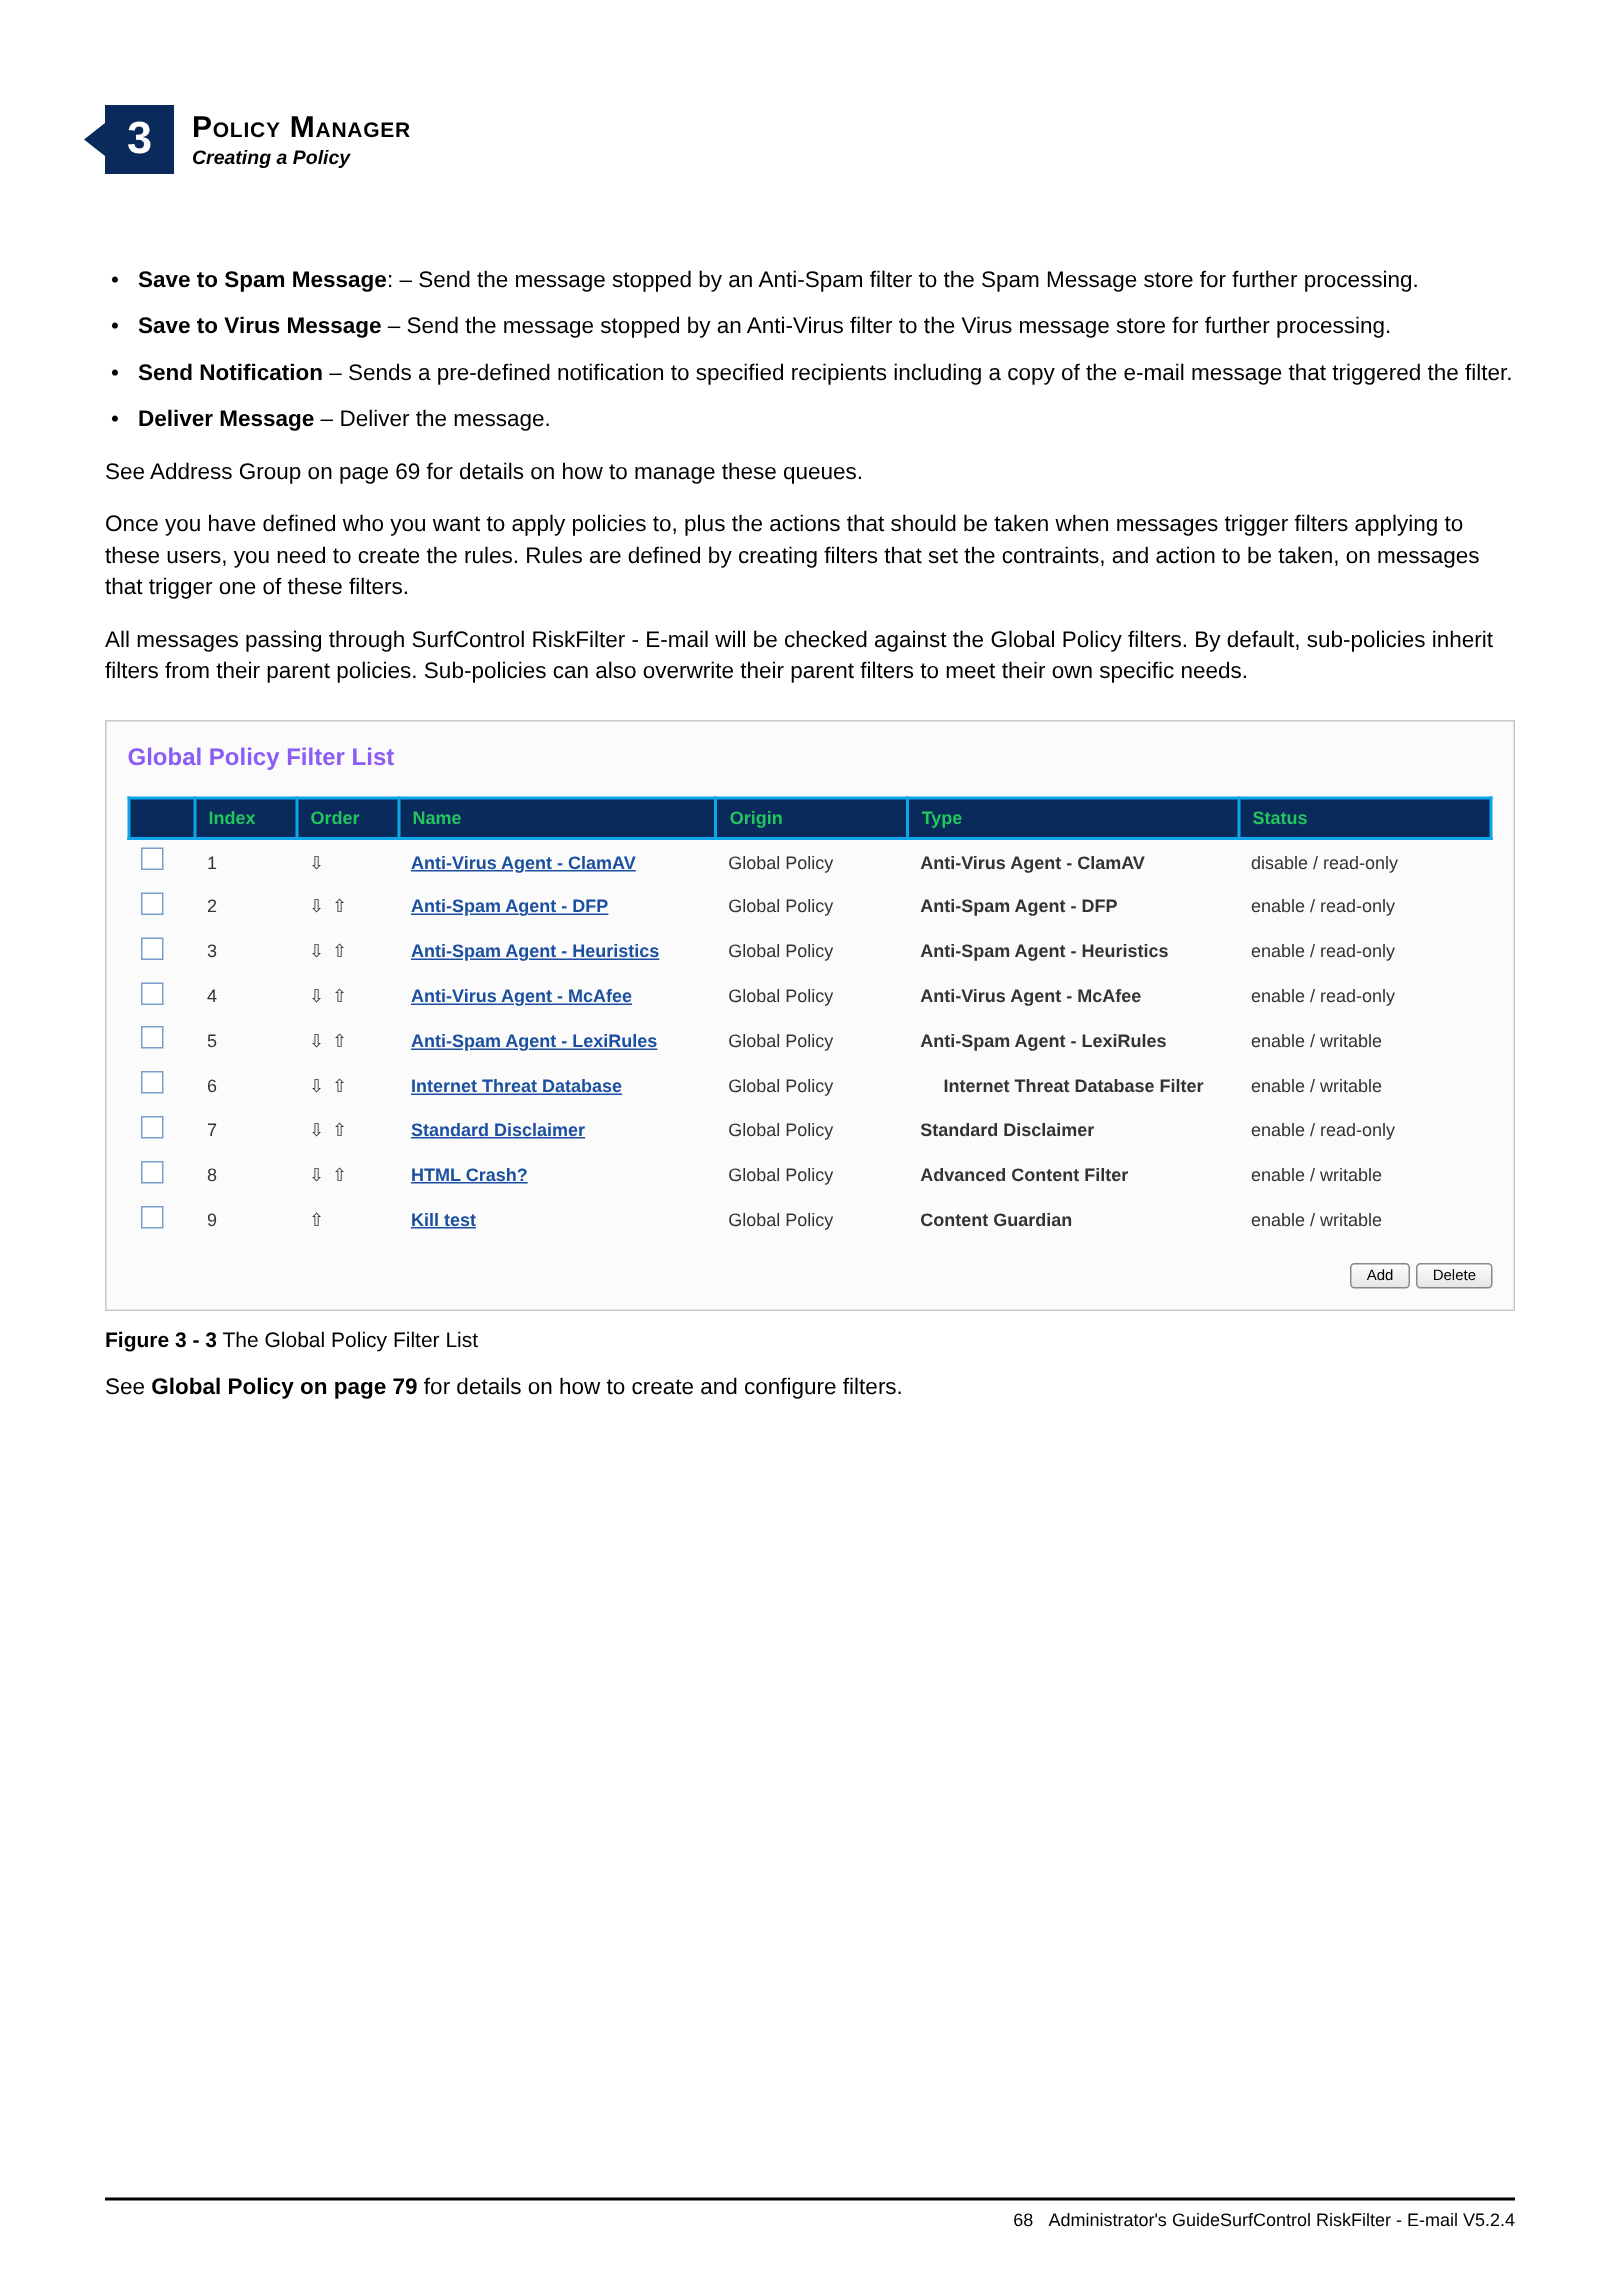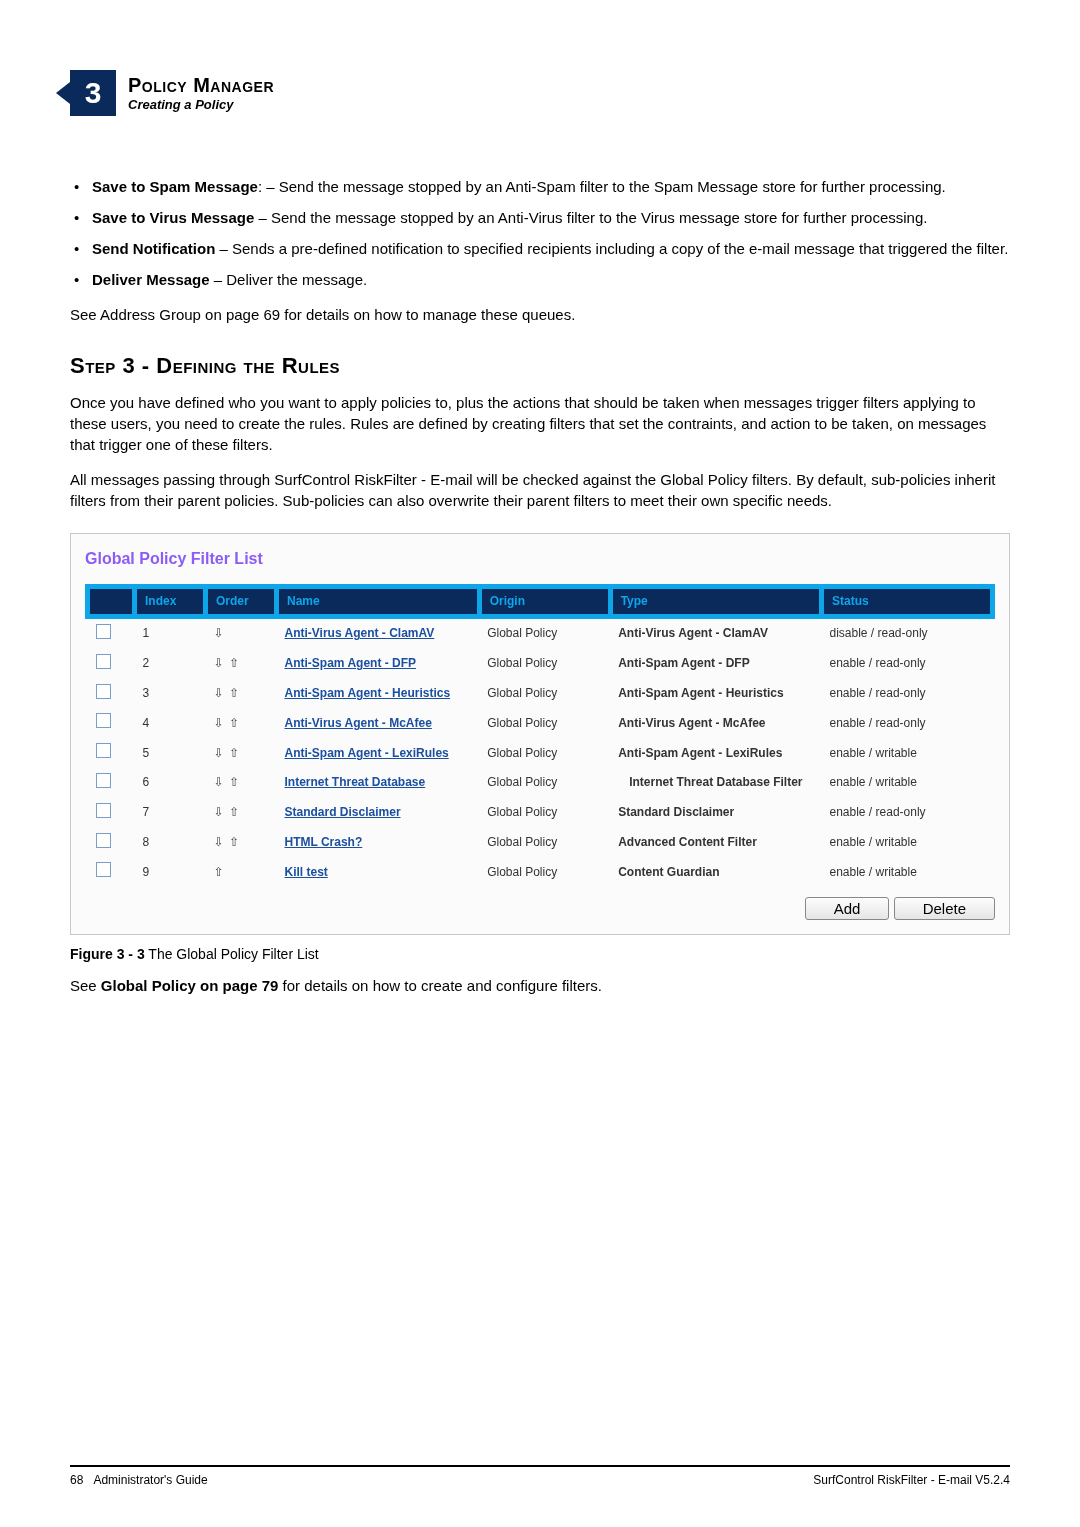--- a/index.html
+++ b/index.html
@@ -89,24 +89,24 @@
     margin-bottom: 14px;
   }
   table.filter-table {
     width: 100%;
     border-collapse: collapse;
     font-size: 12px;
     font-family: Verdana, Arial, sans-serif;
   }
   table.filter-table thead th {
     background: #0a2a5c;
-    color: #0ea5e9;
+    color: #22c55e;
     text-align: left;
     padding: 4px 8px;
-    border: 5px solid #0ea5e9;
+    border: 2px solid #0ea5e9;
     font-weight: bold;
   }
   table.filter-table tbody td {
     padding: 5px 8px;
     vertical-align: middle;
     color: #333;
   }
   table.filter-table a {
     color: #1b4fa0;
     text-decoration: underline;
@@ -124,40 +124,40 @@
     color: #3a3a3a;
     letter-spacing: 1px;
   }
   .panel-actions {
     text-align: right;
     margin-top: 10px;
   }
   .btn {
     border: 1px solid #888;
     background: linear-gradient(#fdfdfd,#e5e5e5);
-    font-size: 15px;
-    padding: 2px 28px;
+    font-size: 10px;
+    padding: 2px 10px;
     border-radius: 3px;
     cursor: pointer;
     font-family: Verdana, Arial, sans-serif;
   }
 
   .fig-caption { font-size: 14px; margin-top: 10px; }
   .fig-caption b { font-weight: bold; }
 
   .footer {
     position: absolute;
     bottom: 40px;
     left: 70px;
     right: 70px;
     border-top: 2px solid #000;
     padding-top: 6px;
     font-size: 12px;
     display: flex;
-    justify-content: space-between;
+    justify-content: flex-end;
   }
 </style>
 </head>
 <body>
 
 <div class="page">
 
   <div class="chapter-head">
     <div class="chapter-badge">
       <span>3</span>
@@ -173,21 +173,20 @@
 
   <div class="content">
     <ul class="bullets">
       <li><b>Save to Spam Message</b><span>: – Send the message stopped by an Anti-Spam filter to the Spam Message store for further processing.</span></li>
       <li><b>Save to Virus Message</b><span> – Send the message stopped by an Anti-Virus filter to the Virus message store for further processing.</span></li>
       <li><b>Send Notification</b><span> – Sends a pre-defined notification to specified recipients including a copy of the e-mail message that triggered the filter.</span></li>
       <li><b>Deliver Message</b><span> – Deliver the message.</span></li>
     </ul>
     <div class="para">See Address Group on page 69 for details on how to manage these queues.</div>
 
-    <h2 class="step-heading">Step 3 - Defining the Rules</h2>
     <div class="para">Once you have defined who you want to apply policies to, plus the actions that should be taken when messages trigger filters applying to these users, you need to create the rules. Rules are defined by creating filters that set the contraints, and action to be taken, on messages that trigger one of these filters.</div>
     <div class="para">All messages passing through SurfControl RiskFilter - E-mail will be checked against the Global Policy filters. By default, sub-policies inherit filters from their parent policies. Sub-policies can also overwrite their parent filters to meet their own specific needs.</div>
 
     <div class="panel">
       <div class="panel-title">Global Policy Filter List</div>
       <table class="filter-table">
         <thead>
           <tr>
             <th style="width:26px"></th>
             <th style="width:50px">Index</th>

